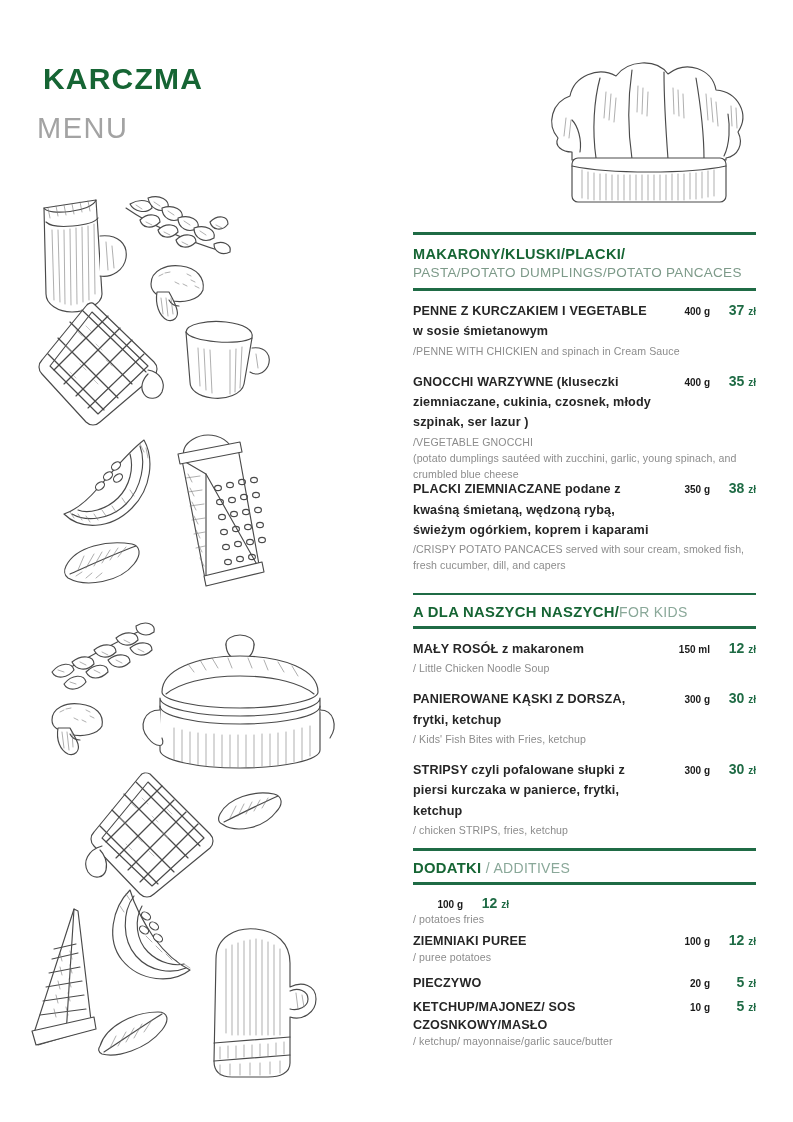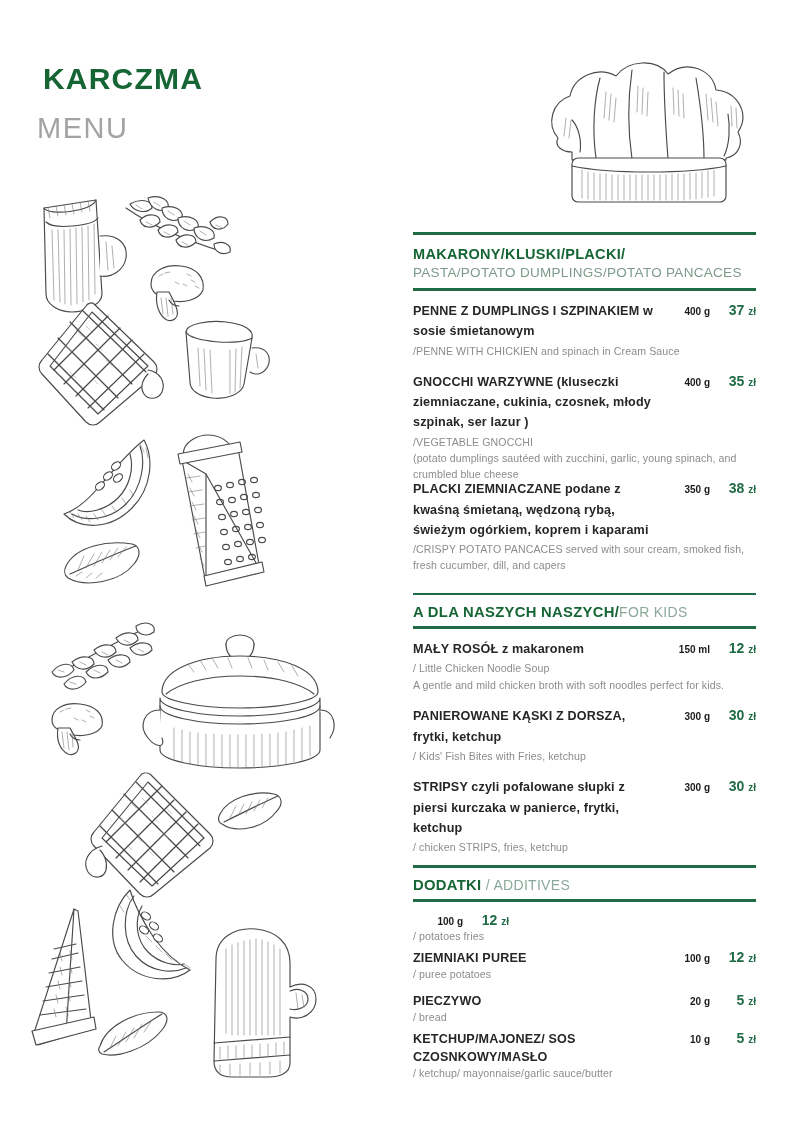--- a/index.html
+++ b/index.html
@@ -600,21 +600,21 @@
     <div class="sec-head">
       <div class="sec-head-pl">MAKARONY/KLUSKI/PLACKI/</div>
       <div class="sec-head-en">PASTA/POTATO DUMPLINGS/POTATO PANCACES</div>
     </div>
     <div class="rule"></div>
 
     <div class="items">
 
       <div class="item">
         <div class="item-row">
-          <div class="item-name">PENNE Z DUMPLINGS I SZPINAKIEM w sosie śmietanowym</div>
+          <div class="item-name">PENNE Z KURCZAKIEM I VEGETABLE w sosie śmietanowym</div>
           <div class="item-qty">400 g</div>
           <div class="item-price"><span>37</span> <span class="cur">zł</span></div>
         </div>
         <div class="item-desc">/PENNE WITH CHICKIEN and spinach in Cream Sauce</div>
       </div>
 
       <div class="item">
         <div class="item-row">
           <div class="item-name">GNOCCHI WARZYWNE (kluseczki ziemniaczane, cukinia, czosnek, młody szpinak, ser lazur )</div>
           <div class="item-qty">400 g</div>
@@ -645,21 +645,20 @@
 
     <div class="items">
 
       <div class="item">
         <div class="item-row">
           <div class="item-name">MAŁY ROSÓŁ z makaronem</div>
           <div class="item-qty">150 ml</div>
           <div class="item-price"><span>12</span> <span class="cur">zł</span></div>
         </div>
         <div class="item-desc">/ Little Chicken Noodle Soup</div>
-        <div class="item-desc">A gentle and mild chicken broth with soft noodles perfect for kids.</div>
       </div>
 
       <div class="item">
         <div class="item-row">
           <div class="item-name">PANIEROWANE KĄSKI Z DORSZA, frytki, ketchup</div>
           <div class="item-qty">300 g</div>
           <div class="item-price"><span>30</span> <span class="cur">zł</span></div>
         </div>
         <div class="item-desc">/ Kids' Fish Bites with Fries, ketchup</div>
       </div>
@@ -701,21 +700,20 @@
         </div>
         <div class="item-desc">/ puree potatoes</div>
       </div>
 
       <div class="item" style="margin-top:9px;">
         <div class="item-row">
           <div class="item-name">PIECZYWO</div>
           <div class="item-qty">20 g</div>
           <div class="item-price"><span>5</span> <span class="cur">zł</span></div>
         </div>
-        <div class="item-desc">/ bread</div>
       </div>
 
       <div class="item">
         <div class="item-row">
           <div class="item-name">KETCHUP/MAJONEZ/ SOS CZOSNKOWY/MASŁO</div>
           <div class="item-qty">10 g</div>
           <div class="item-price"><span>5</span> <span class="cur">zł</span></div>
         </div>
         <div class="item-desc">/ ketchup/ mayonnaise/garlic sauce/butter</div>
       </div>

